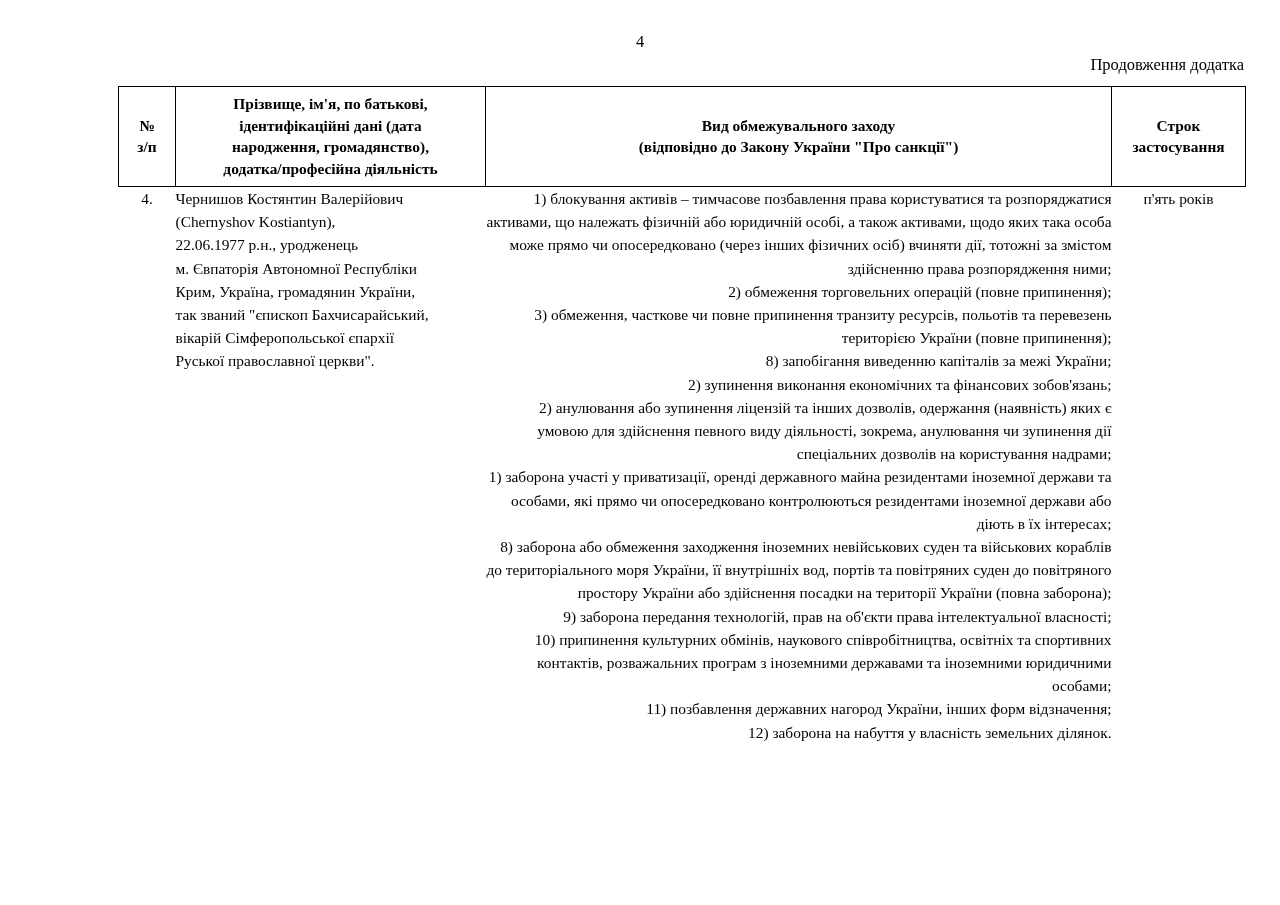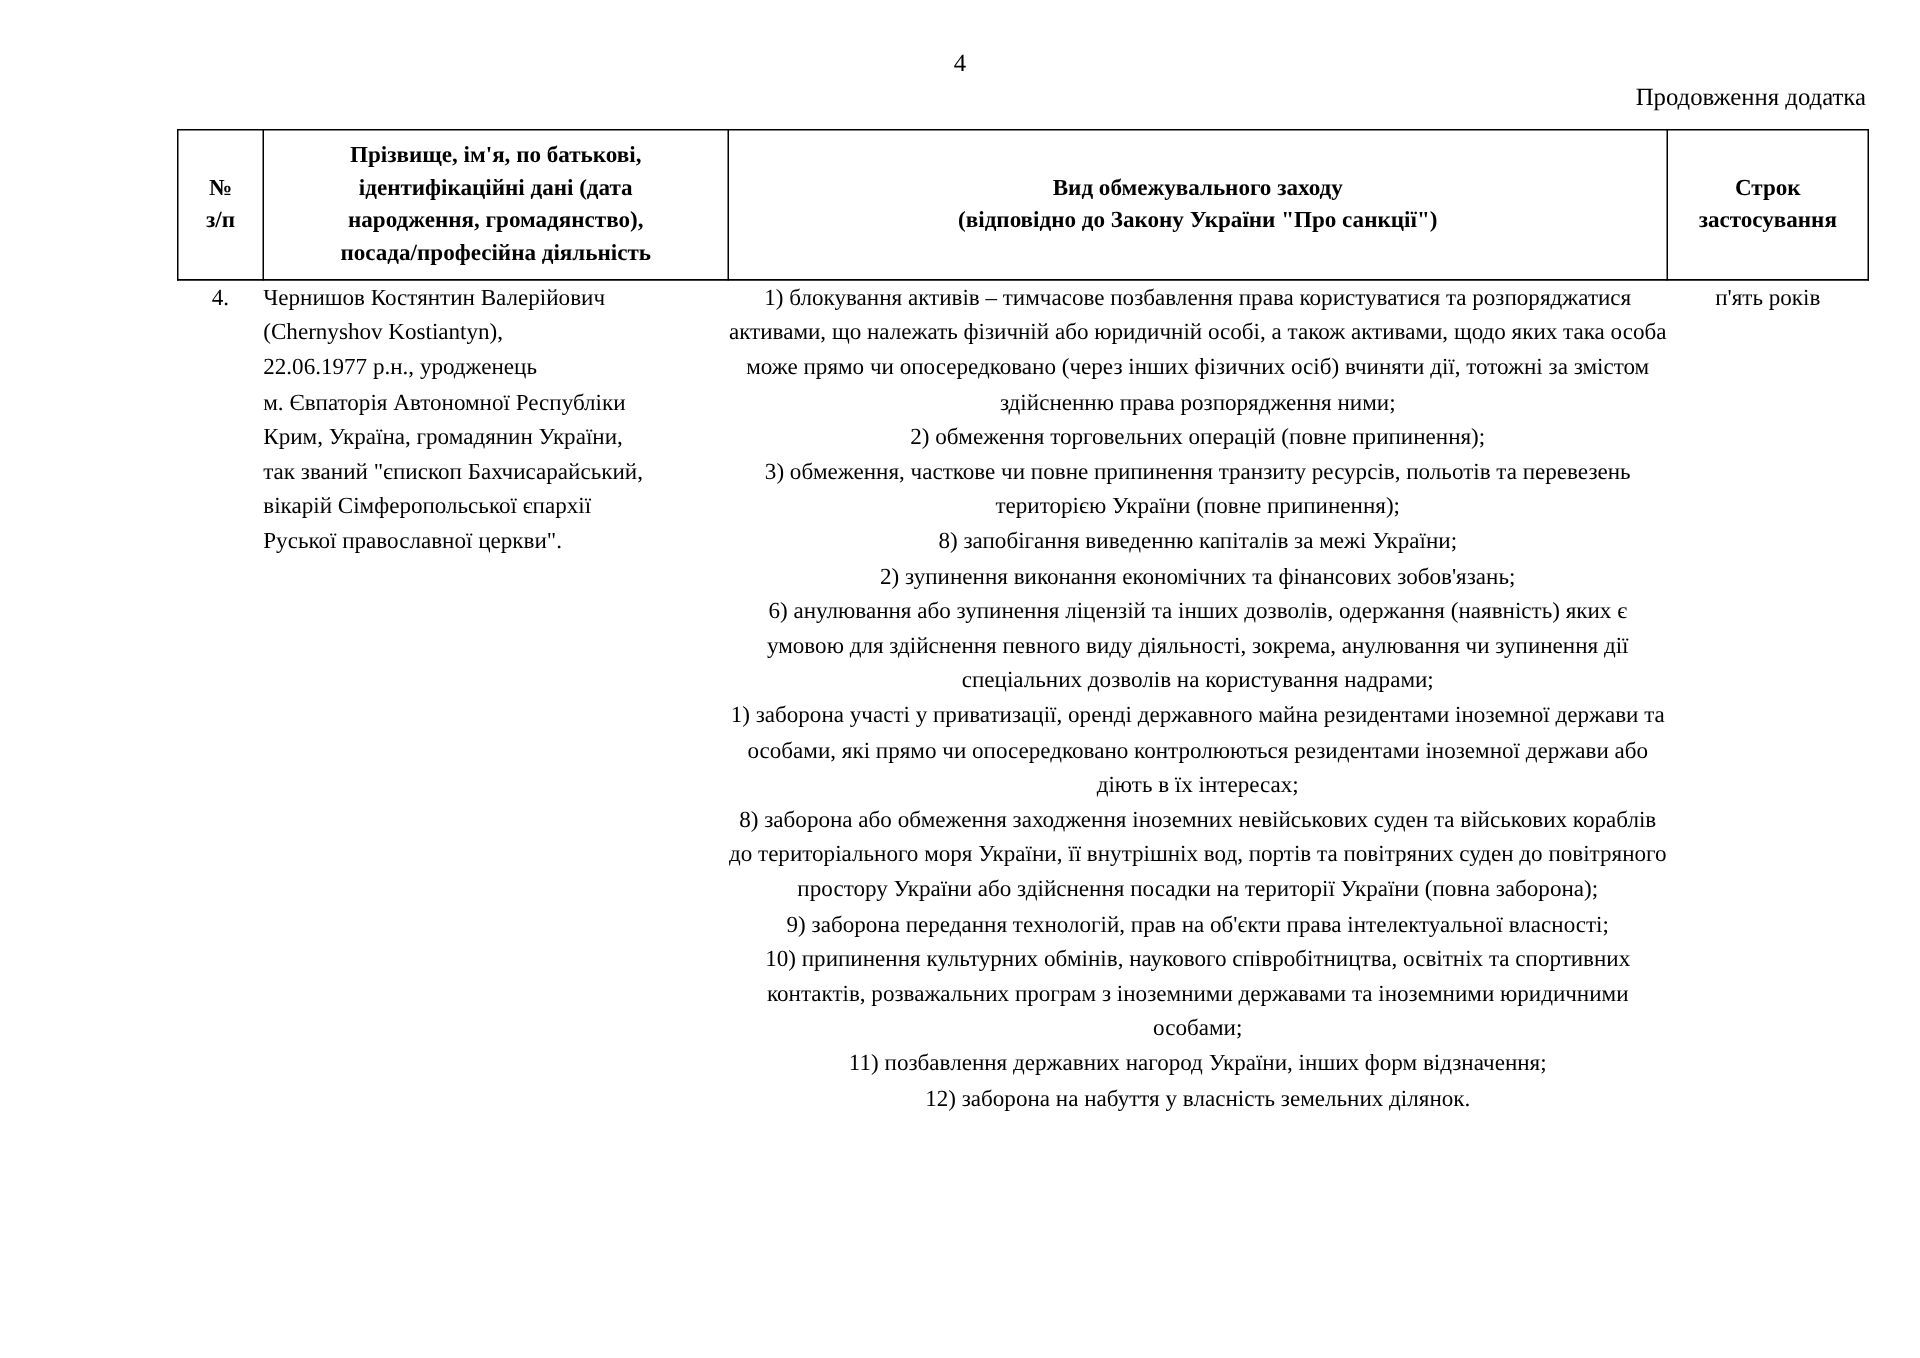--- a/index.html
+++ b/index.html
@@ -84,21 +84,21 @@
   td.cell-num {
     text-align: center;
     padding-top: 9px;
   }
   td.cell-person {
     padding: 9px 4px 0 8px;
     text-align: left;
   }
   td.cell-measure {
     padding: 9px 6px 0 10px;
-    text-align: center;
+    text-align: right;
   }
   td.cell-term {
     text-align: center;
     padding-top: 9px;
     white-space: nowrap;
   }
 
   .hdr-line { display: block; }
 
   .person-line { display: block; white-space: nowrap; }
@@ -127,21 +127,21 @@
     <thead>
       <tr>
         <th class="first">
           <span class="hdr-line">№</span>
           <span class="hdr-line">з/п</span>
         </th>
         <th>
           <span class="hdr-line">Прізвище, ім'я, по батькові,</span>
           <span class="hdr-line">ідентифікаційні дані (дата</span>
           <span class="hdr-line">народження, громадянство),</span>
-          <span class="hdr-line">посада/професійна діяльність</span>
+          <span class="hdr-line">додатка/професійна діяльність</span>
         </th>
         <th>
           <span class="hdr-line">Вид обмежувального заходу</span>
           <span class="hdr-line">(відповідно до Закону України "Про санкції")</span>
         </th>
         <th class="last">
           <span class="hdr-line">Строк</span>
           <span class="hdr-line">застосування</span>
         </th>
       </tr>
@@ -158,21 +158,21 @@
           <span class="person-line">так званий "єпископ Бахчисарайський,</span>
           <span class="person-line">вікарій Сімферопольської єпархії</span>
           <span class="person-line">Руської православної церкви".</span>
         </td>
         <td class="cell-measure">
           <span class="measure-item">1) блокування активів – тимчасове позбавлення права користуватися та розпоряджатися активами, що належать фізичній або юридичній особі, а також активами, щодо яких така особа може прямо чи опосередковано (через інших фізичних осіб) вчиняти дії, тотожні за змістом здійсненню права розпорядження ними;</span>
           <span class="measure-item">2) обмеження торговельних операцій (повне припинення);</span>
           <span class="measure-item">3) обмеження, часткове чи повне припинення транзиту ресурсів, польотів та перевезень територією України (повне припинення);</span>
           <span class="measure-item">8) запобігання виведенню капіталів за межі України;</span>
           <span class="measure-item">2) зупинення виконання економічних та фінансових зобов'язань;</span>
-          <span class="measure-item">6) анулювання або зупинення ліцензій та інших дозволів, одержання (наявність) яких є умовою для здійснення певного виду діяльності, зокрема, анулювання чи зупинення дії спеціальних дозволів на користування надрами;</span>
+          <span class="measure-item">2) анулювання або зупинення ліцензій та інших дозволів, одержання (наявність) яких є умовою для здійснення певного виду діяльності, зокрема, анулювання чи зупинення дії спеціальних дозволів на користування надрами;</span>
           <span class="measure-item">1) заборона участі у приватизації, оренді державного майна резидентами іноземної держави та особами, які прямо чи опосередковано контролюються резидентами іноземної держави або діють в їх інтересах;</span>
           <span class="measure-item">8) заборона або обмеження заходження іноземних невійськових суден та військових кораблів до територіального моря України, її внутрішніх вод, портів та повітряних суден до повітряного простору України або здійснення посадки на території України (повна заборона);</span>
           <span class="measure-item">9) заборона передання технологій, прав на об'єкти права інтелектуальної власності;</span>
           <span class="measure-item">10) припинення культурних обмінів, наукового співробітництва, освітніх та спортивних контактів, розважальних програм з іноземними державами та іноземними юридичними особами;</span>
           <span class="measure-item">11) позбавлення державних нагород України, інших форм відзначення;</span>
           <span class="measure-item">12) заборона на набуття у власність земельних ділянок.</span>
         </td>
         <td class="cell-term">п'ять років</td>
       </tr>
     </tbody>

